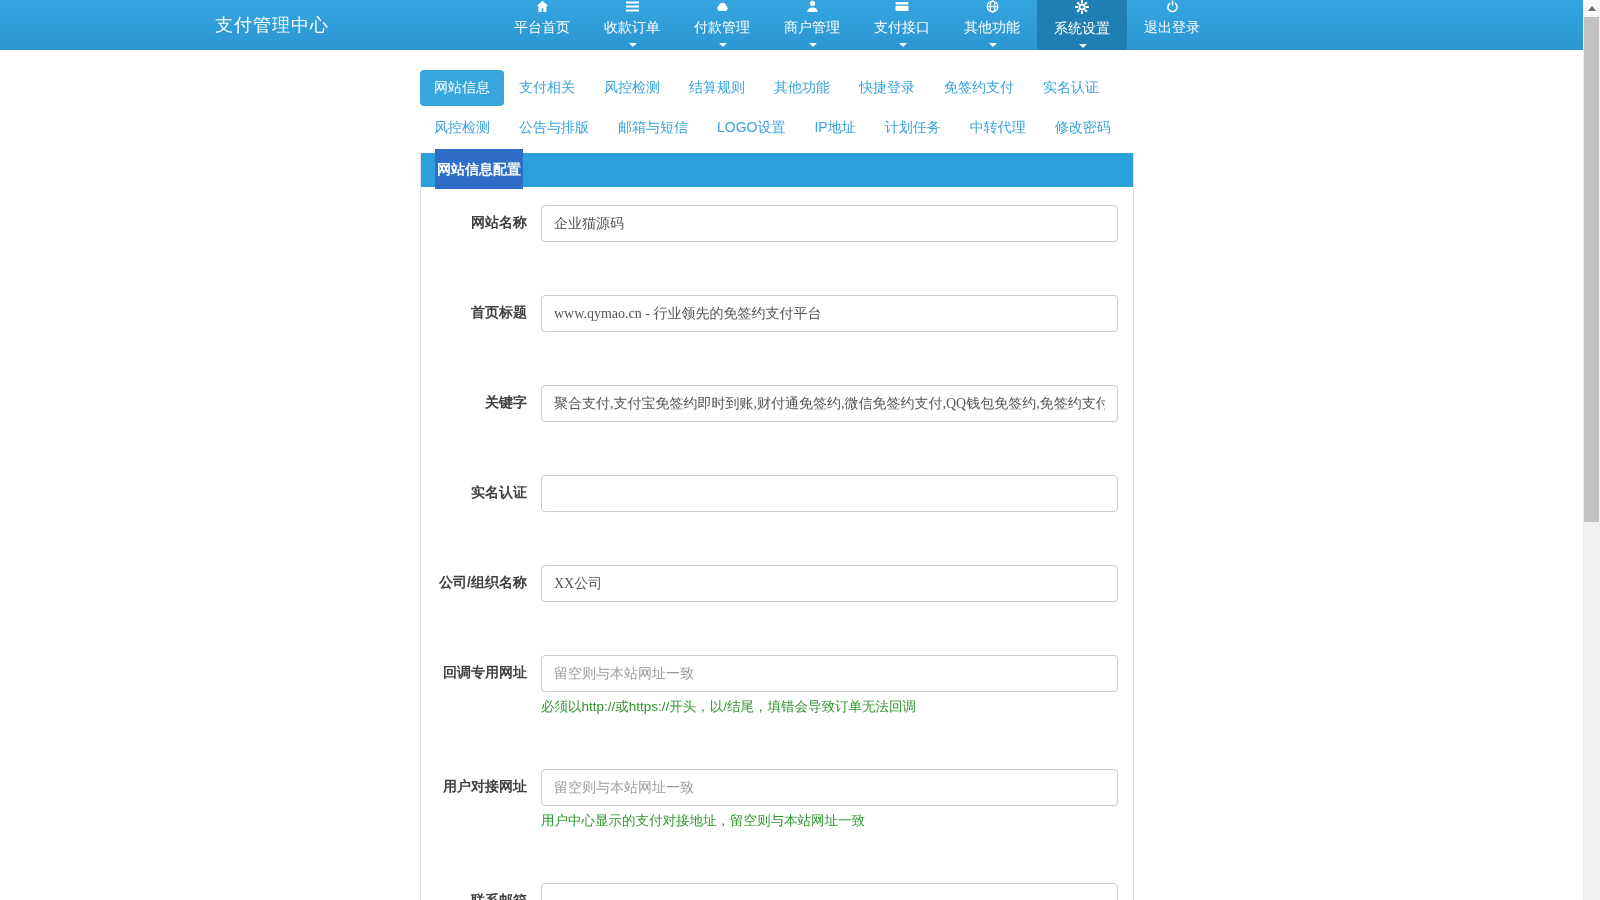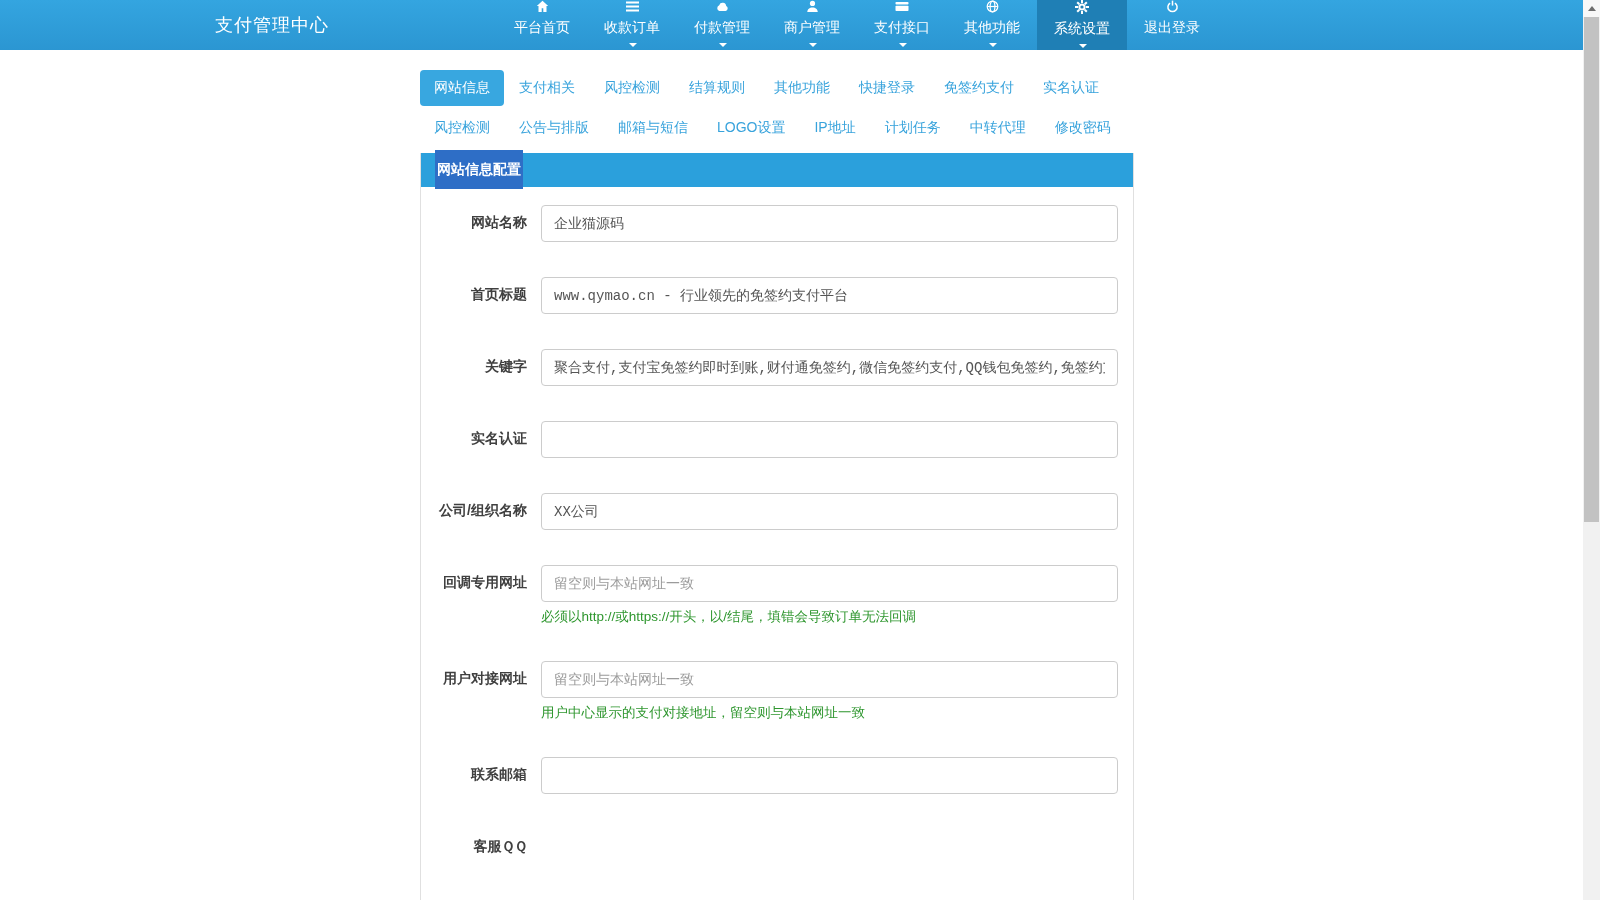--- a/index.html
+++ b/index.html
@@ -48,37 +48,37 @@
     border-radius:4px; white-space:nowrap; text-decoration:none;
   }
   .tab.active { background:#38a7e0; color:#fff; }
 
   
   .panel { margin-top:7px; border:1px solid #e0e0e0; border-top:none; }
   .panel-heading {
     background:#2ba0dc; color:#fff;
     padding:8px 14px; font-size:14px; font-weight:bold;
   }
-  .panel-heading .selected { background:#2e6ec6; padding:12px 2px;font-family:Liberation Serif, serif; }
+  .panel-heading .selected { background:#2e6ec6; padding:12px 2px; }
   .panel-body { background:#fff; padding:18px 15px 40px 15px; }
 
-  .form-group { display:flex; margin-bottom:35px; }
+  .form-group { display:flex; margin-bottom:53px; }
   .control-label {
     width:105px; flex-shrink:0;
     text-align:right; padding-right:14px; padding-top:9px;
     font-weight:bold; color:#404040; font-size:14px;
     white-space:nowrap;
   }
   .input-col { flex:1; min-width:0; }
   .form-control {
     width:100%; height:37px;
     padding:6px 12px; font-size:14px; color:#555;
     border:1px solid #ccc; border-radius:4px;
     background:#fff; outline:none;
-    font-family:Liberation Mono, monospace;
+    font-family:Liberation Serif, serif;
   }
   .form-control::placeholder { color:#9b9b9b; opacity:1; }
   .help-text { color:#2e962e; font-size:13.5px; margin-top:6px; }
 
   
   .scrollbar {
     position:fixed; top:0; right:0; width:17px; height:900px;
     background:#f1f1f1; z-index:50;
   }
   .sb-arrow-up {

